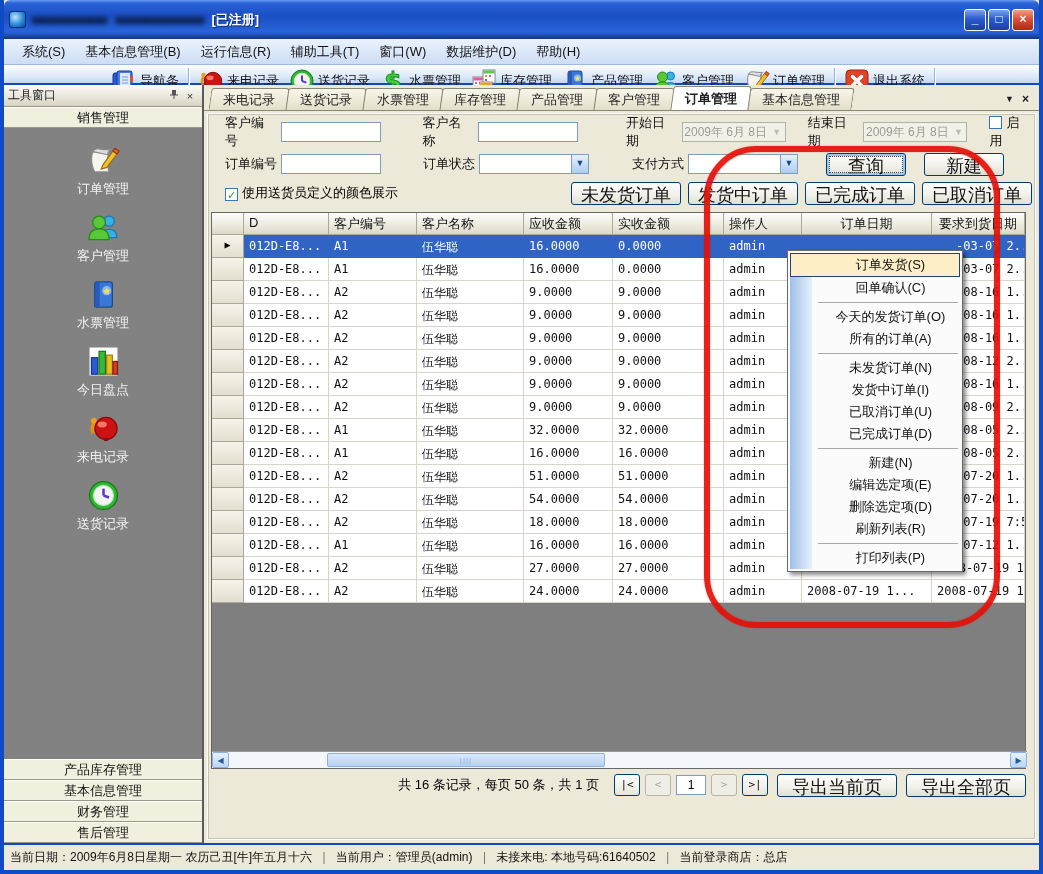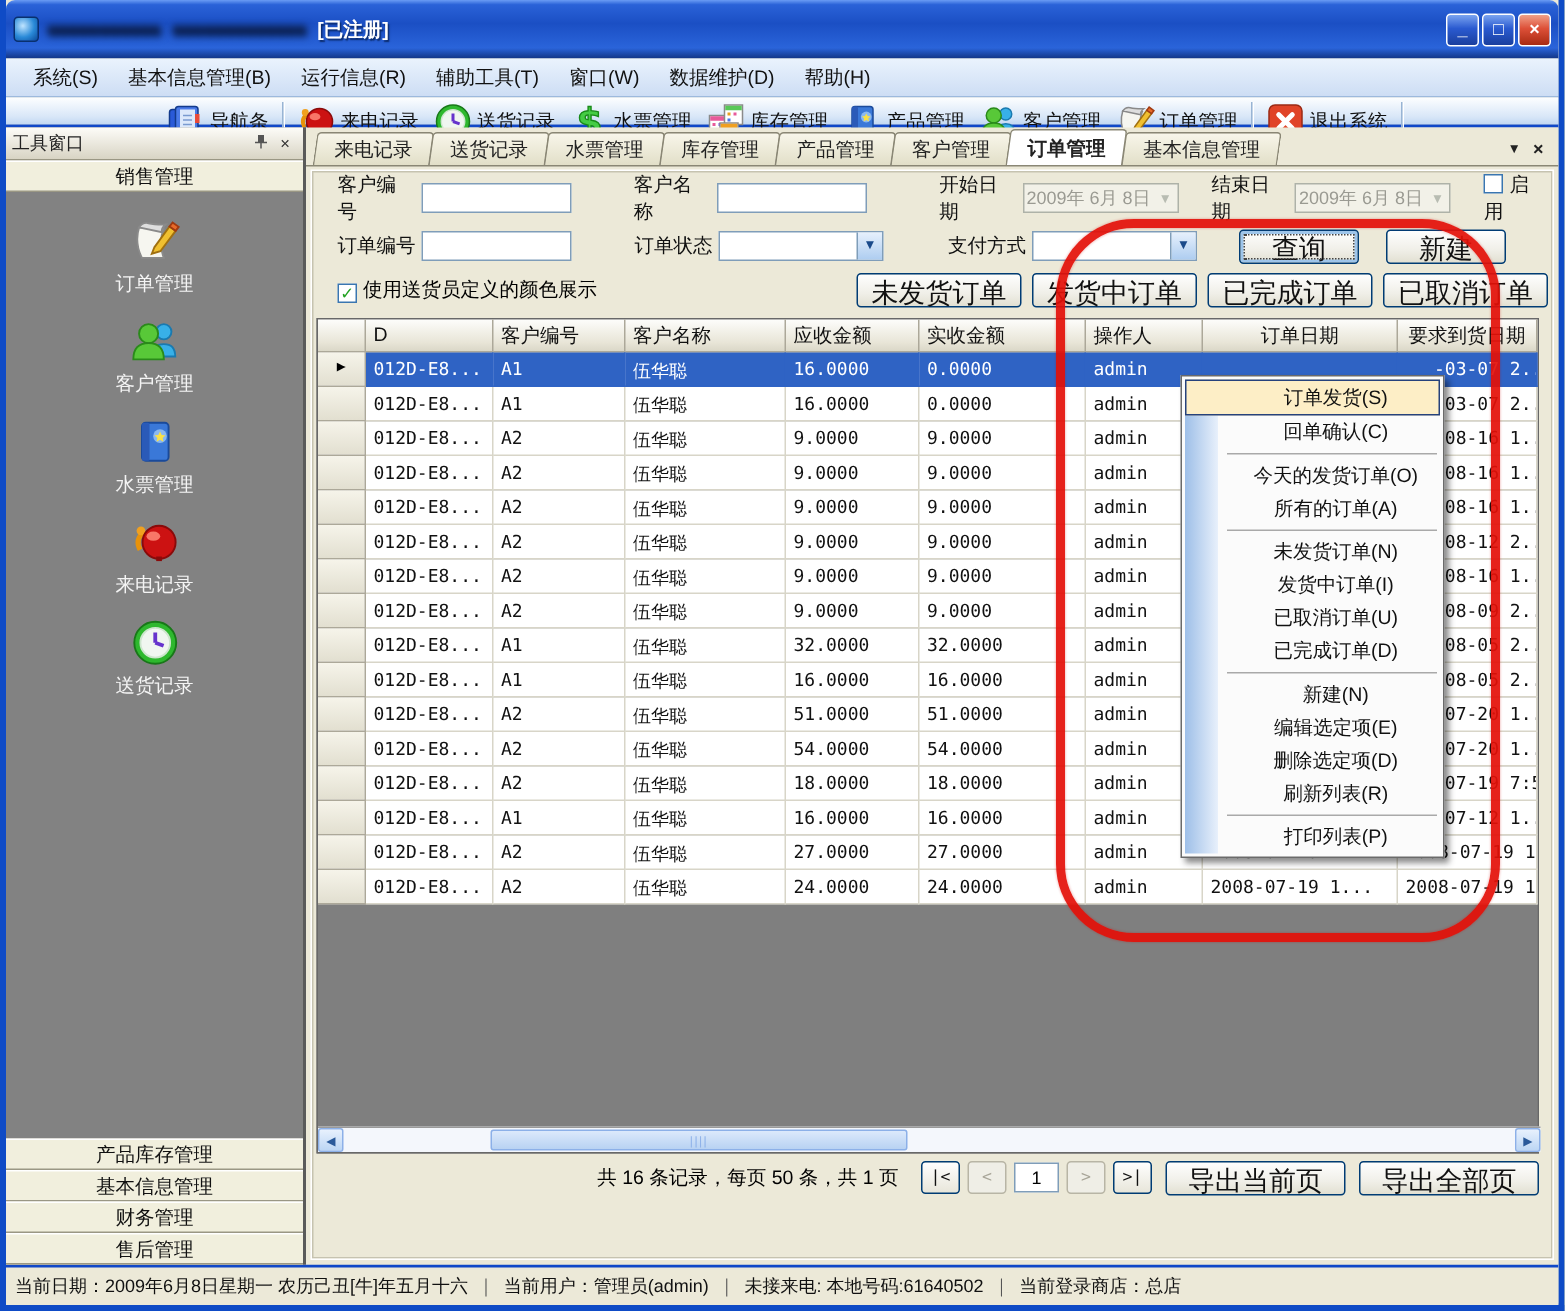--- a/index.html
+++ b/index.html
@@ -301,20 +301,30 @@
             <span class="ic"><svg viewBox="0 0 26 26">
                 <rect x="6" y="3" width="14" height="20" rx="2" fill="#3a78d8" stroke="#1a4a9a"></rect>
                 <rect x="6" y="3" width="4" height="20" rx="1" fill="#2a5ab8"></rect>
                 <circle cx="15.5" cy="10" r="3.6" fill="#8ab8f0"></circle>
                 <path d="M15.5 7.6l.9 1.8 2 .2-1.5 1.4.4 2-1.8-1-1.8 1 .4-2-1.5-1.4 2-.2z" fill="#f8e048"></path>
               </svg></span>
             <div class="lb">水票管理</div>
           </div>
           <div class="side-item">
             <span class="ic"><svg viewBox="0 0 26 26">
+                <rect x="2" y="2" width="22" height="22" fill="#fff"></rect>
+                <rect x="3.5" y="10" width="5" height="13" fill="#2a5ad8" stroke="#123a8c"></rect>
+                <rect x="9.5" y="5" width="5" height="18" fill="#38b838" stroke="#1a7a1a"></rect>
+                <rect x="15.5" y="8" width="4.5" height="15" fill="#e8c020" stroke="#a08010"></rect>
+                <rect x="20.5" y="13" width="3.5" height="10" fill="#d83a2a" stroke="#8a1a10"></rect>
+              </svg></span>
+            <div class="lb">今日盘点</div>
+          </div>
+          <div class="side-item">
+            <span class="ic"><svg viewBox="0 0 26 26">
                 <path d="M5 17 Q2 11 7.5 7.5" stroke="#e8920a" stroke-width="2.6" fill="none"></path>
                 <circle cx="5.5" cy="7" r="2.3" fill="#f0a020"></circle>
                 <circle cx="15" cy="13" r="8.7" fill="#cc1212" stroke="#8a0a0a"></circle>
                 <ellipse cx="12" cy="9.8" rx="3.6" ry="2.4" fill="#ff8a78" opacity="0.85"></ellipse>
                 <rect x="13.5" y="20.5" width="3" height="2.4" fill="#8a0a0a"></rect>
               </svg></span>
             <div class="lb">来电记录</div>
           </div>
           <div class="side-item">
             <span class="ic"><svg viewBox="0 0 26 26">

